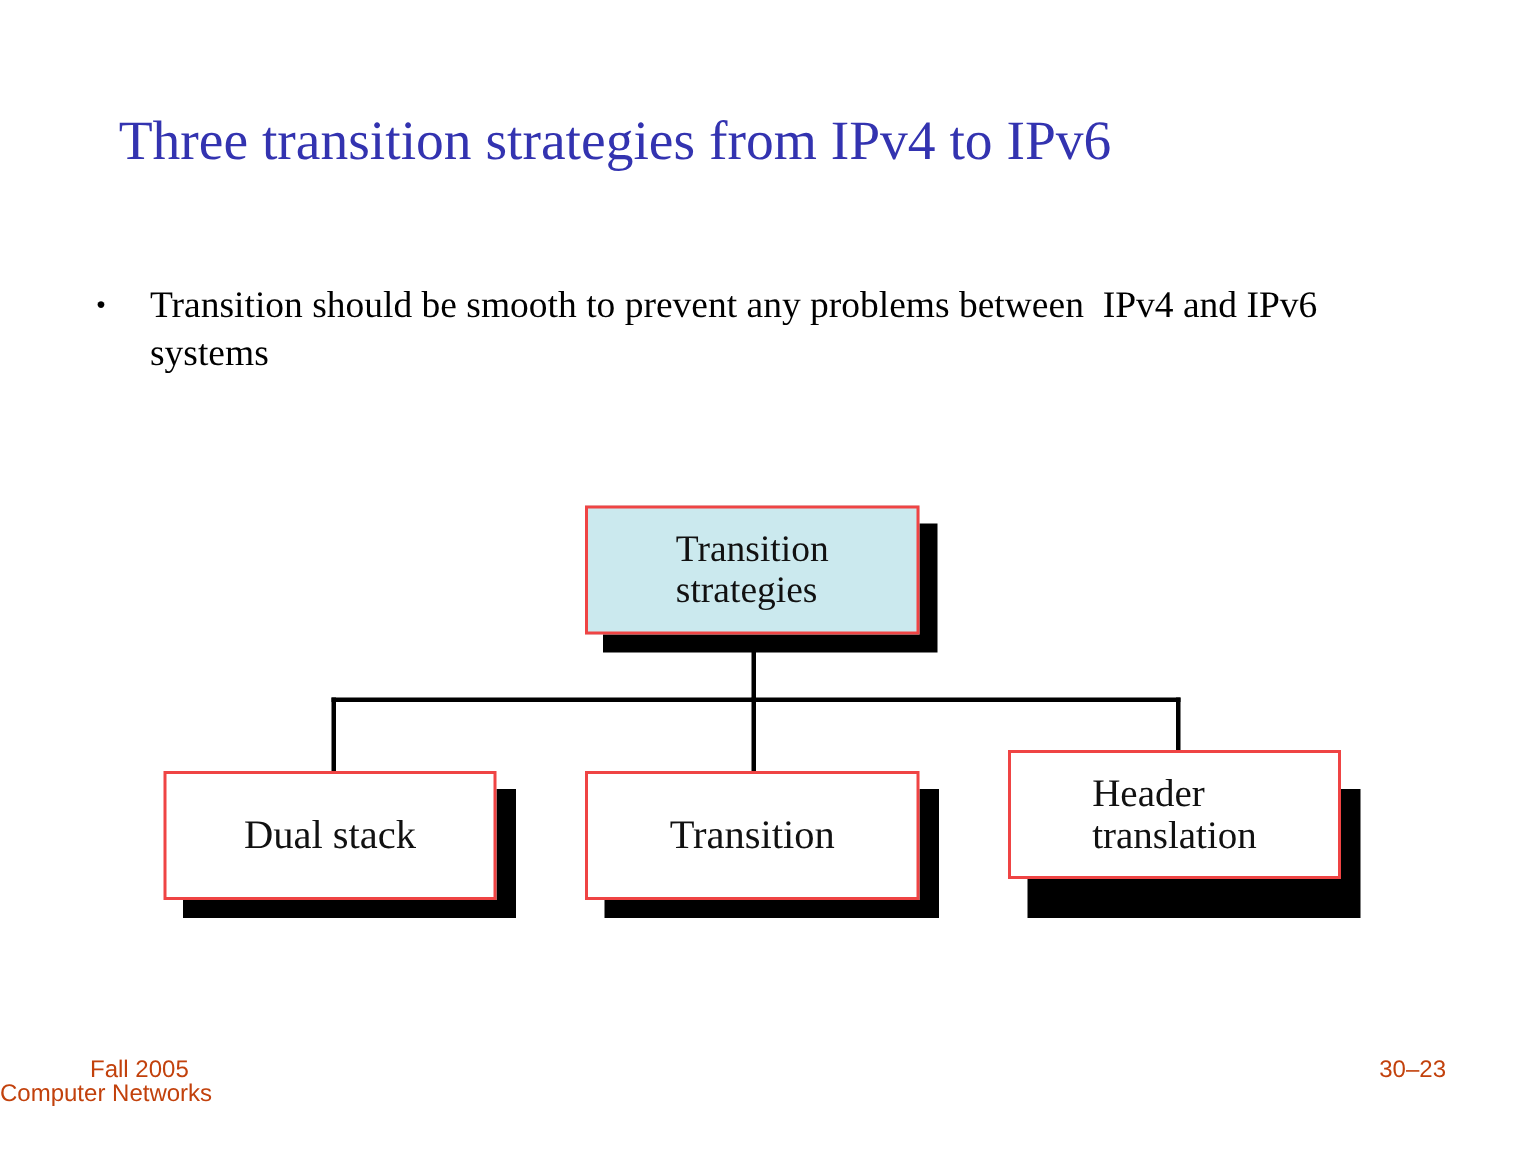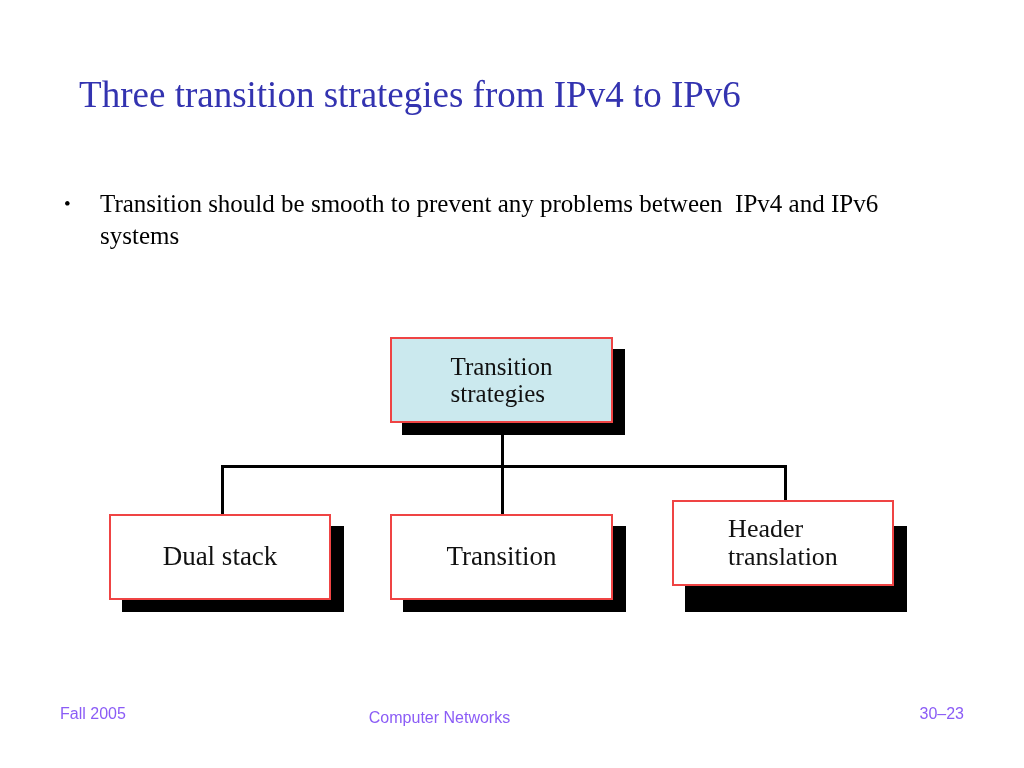--- a/index.html
+++ b/index.html
@@ -171,24 +171,24 @@
 
   
   #footer {
     position: absolute;
     left: 0;
     top: 705px;
     width: 1024px;
     height: 28px;
     font-family: "Liberation Sans", "DejaVu Sans", sans-serif;
     font-size: 16px;
-    color: #8b5cf6;
+    color: #c2410c;
   }
   #footer-left   { position: absolute; left: 60px;  top: 0; }
-  #footer-center { position: absolute; left: 0; top: 4px; width: 879px; text-align: center; }
+  #footer-center { position: absolute; left: 0; top: 16px; width: 879px; text-align: left; }
   #footer-right  { position: absolute; right: 60px; top: 0; }
 </style>
 </head>
 <body>
 
 <div id="slide-title">Three transition strategies from IPv4 to IPv6</div>
 
 <div id="body-list">
   <div class="bullet-row">
     <span class="bullet-mark">•</span>

